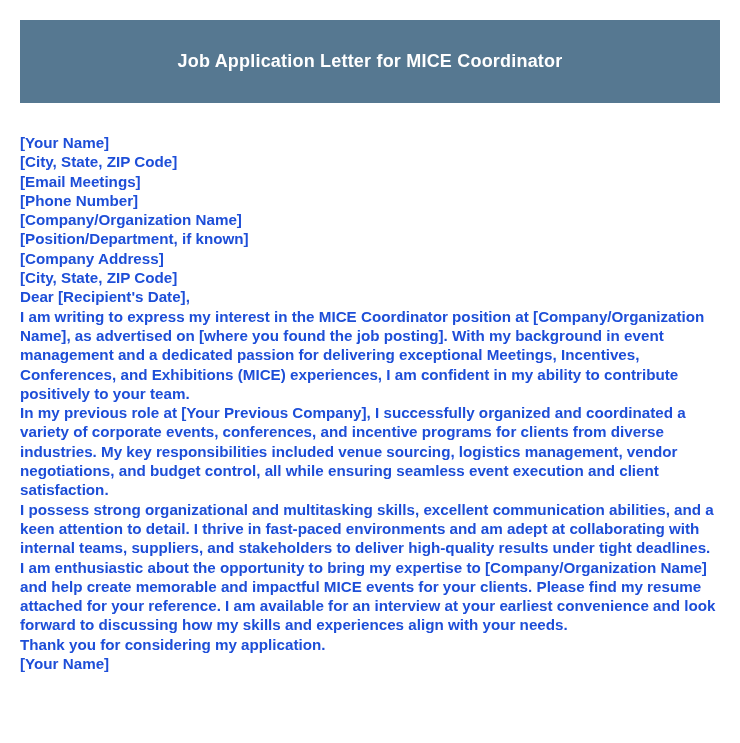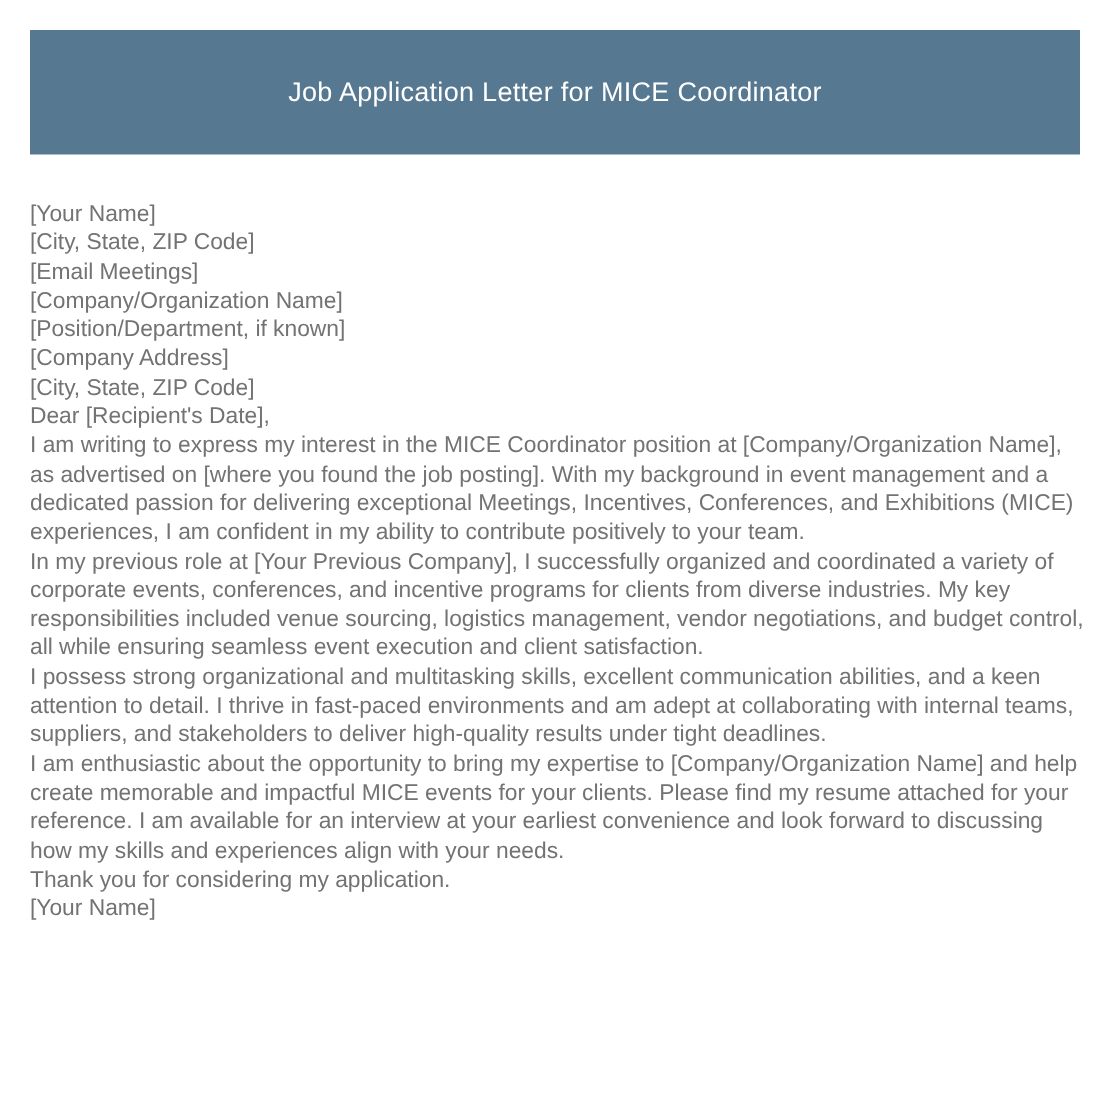--- a/index.html
+++ b/index.html
@@ -24,32 +24,33 @@
     background: #567891;
     display: flex;
     align-items: center;
     justify-content: center;
     box-sizing: border-box;
   }
   .banner-title {
     margin: 0;
     color: #ffffff;
     font-size: 18px;
-    font-weight: 400;
+    font-weight: 700;
     letter-spacing: 0.2px;
     text-align: left;
   }
   .letter {
     position: absolute;
     left: 20px;
     top: 133px;
     width: 706px;
-    color: #737373;
+    color: #1d4ed8;
     font-size: 15.2px;
     line-height: 19.3px;
+    font-weight: bold;
   }
   .letter .line,
   .letter p {
     margin: 0;
     padding: 0;
   }
 </style>
 </head>
 <body>
 
@@ -57,20 +58,21 @@
 
   <div class="banner">
     <h1 class="banner-title">Job Application Letter for MICE Coordinator</h1>
   </div>
 
   <div class="letter">
 
     <div class="line">[Your Name]</div>
     <div class="line">[City, State, ZIP Code]</div>
     <div class="line">[Email Meetings]</div>
+    <div class="line">[Phone Number]</div>
     <div class="line">[Company/Organization Name]</div>
     <div class="line">[Position/Department, if known]</div>
     <div class="line">[Company Address]</div>
     <div class="line">[City, State, ZIP Code]</div>
 
     <div class="line">Dear [Recipient's Date],</div>
 
     <p>I am writing to express my interest in the MICE Coordinator position at [Company/Organization Name], as advertised on [where you found the job posting]. With my background in event management and a dedicated passion for delivering exceptional Meetings, Incentives, Conferences, and Exhibitions (MICE) experiences, I am confident in my ability to contribute positively to your team.</p>
     <p>In my previous role at [Your Previous Company], I successfully organized and coordinated a variety of corporate events, conferences, and incentive programs for clients from diverse industries. My key responsibilities included venue sourcing, logistics management, vendor negotiations, and budget control, all while ensuring seamless event execution and client satisfaction.</p>
     <p>I possess strong organizational and multitasking skills, excellent communication abilities, and a keen attention to detail. I thrive in fast-paced environments and am adept at collaborating with internal teams, suppliers, and stakeholders to deliver high-quality results under tight deadlines.</p>

